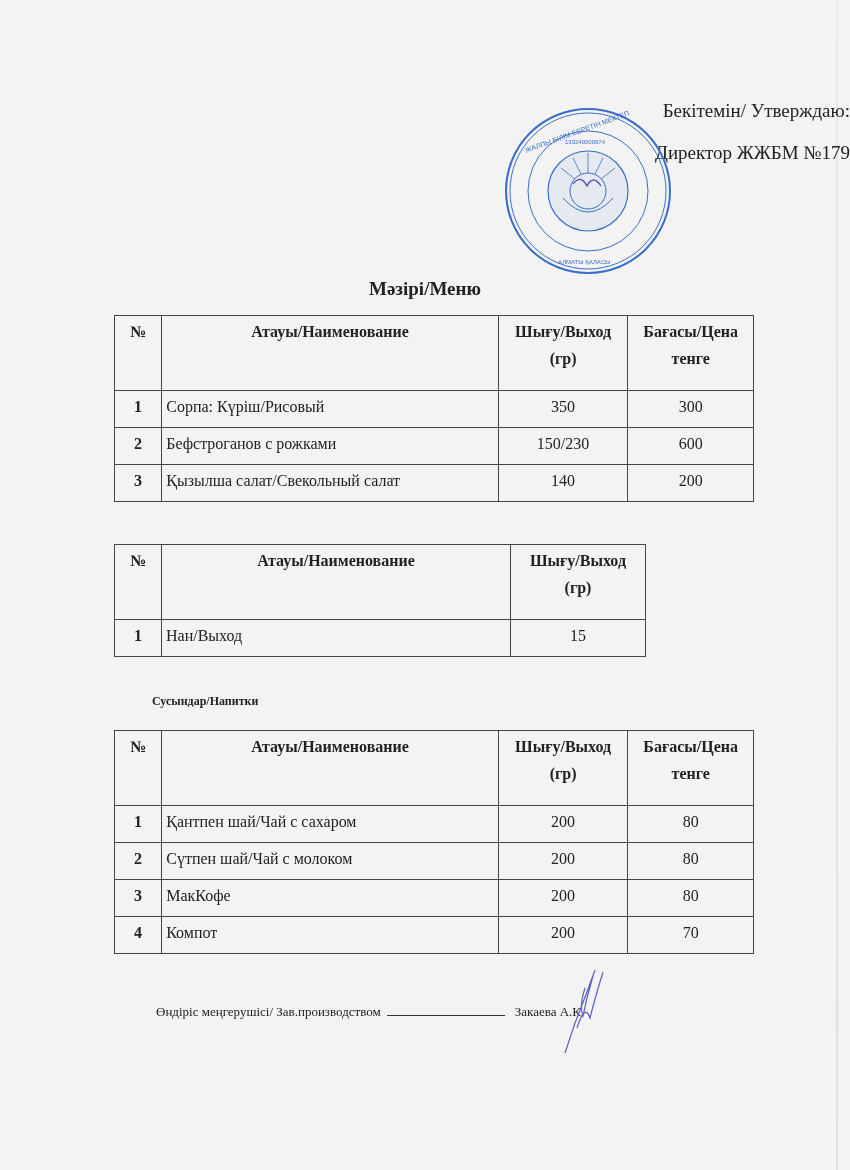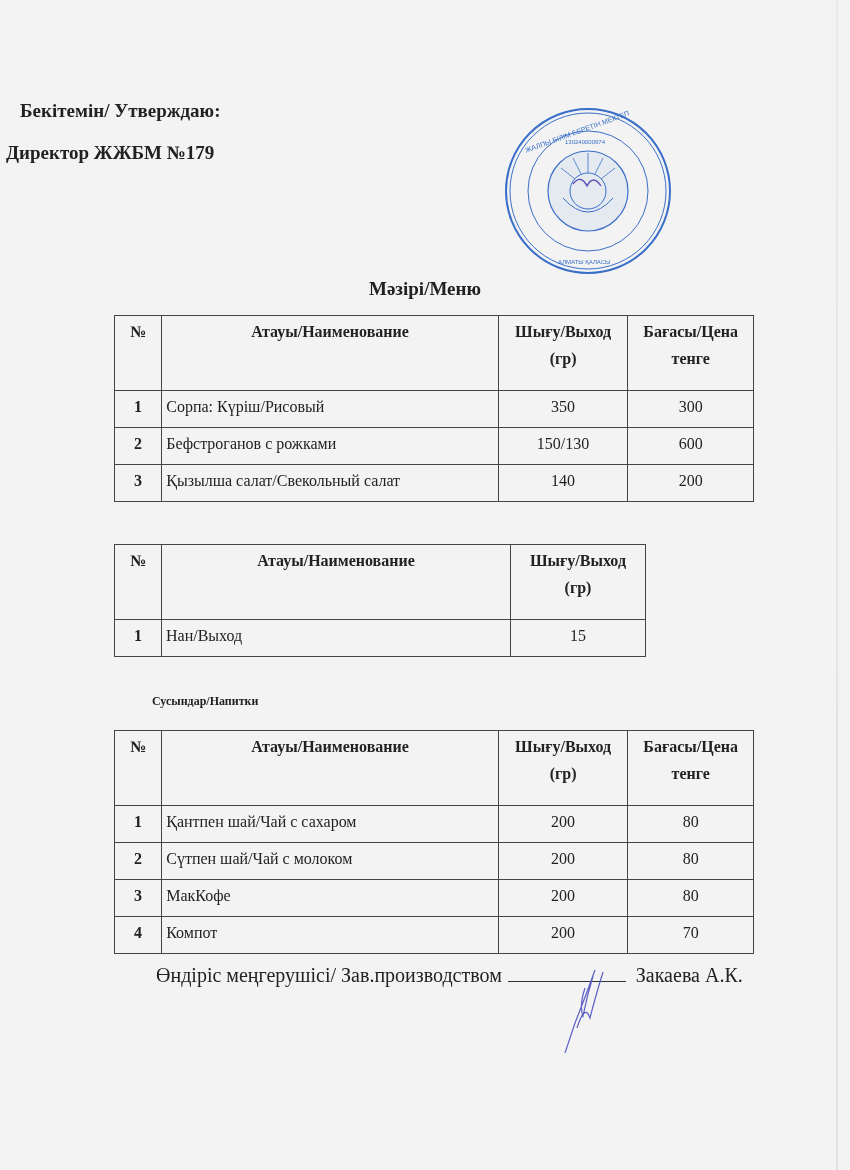--- a/index.html
+++ b/index.html
@@ -10,21 +10,21 @@
       color: #222;
       position: relative;
       overflow: hidden;
     }
     .page-edge {
       position: absolute; right: 12px; top: 0; bottom: 0; width: 2px;
       background: linear-gradient(#eaeaea, #e0e0e0);
     }
     .approval {
       position: absolute; top: 100px; left: 0; width: 850px;
-      text-align: left; font-weight: bold; font-size: 19px;
+      text-align: right; font-weight: normal; font-size: 19px;
     }
     .approval .line { height: 42px; line-height: 22px; }
     .approval .l1 { margin-left: 20px; }
     .approval .l2 { margin-left: 6px; }
     .approval .l3 { margin-left: 30px; }
     .sig-line {
       display: inline-block; width: 140px; border-bottom: 1.5px solid #333;
       margin-left: 6px; vertical-align: baseline; height: 12px;
     }
     .stamp {
@@ -51,21 +51,21 @@
     #t2 { left: 114px; top: 544px; width: 532px; }
     #t3 { left: 114px; top: 730px; width: 640px; }
     .col-num { width: 38px; }
     .col-name { width: 326px; }
     .col-yield { width: 120px; }
     .col-price { width: 116px; }
     .drinks-heading {
       position: absolute; left: 152px; top: 694px; font-weight: bold; font-size: 12px;
     }
     .footer {
-      position: absolute; left: 156px; top: 964px; font-size: 20px; width: 640px;
+      position: absolute; left: 156px; top: 1003px; font-size: 13px; width: 640px;
     }
     .footer .line {
       display: inline-block; width: 118px; border-bottom: 1.5px solid #333;
       margin: 0 10px 0 6px; height: 12px;
     }
     .signature2 { position: absolute; left: 535px; top: 968px; width: 80px; height: 90px; }
   </style>
 </head>
 <body>
 
@@ -112,21 +112,21 @@
   <tbody>
     <tr>
       <td class="num">1</td>
       <td>Сорпа: Күріш/Рисовый</td>
       <td class="c">350</td>
       <td class="c">300</td>
     </tr>
     <tr>
       <td class="num">2</td>
       <td>Бефстроганов с рожками</td>
-      <td class="c">150/130</td>
+      <td class="c">150/230</td>
       <td class="c">600</td>
     </tr>
     <tr>
       <td class="num">3</td>
       <td>Қызылша салат/Свекольный салат</td>
       <td class="c">140</td>
       <td class="c">200</td>
     </tr>
   </tbody>
 </table>

